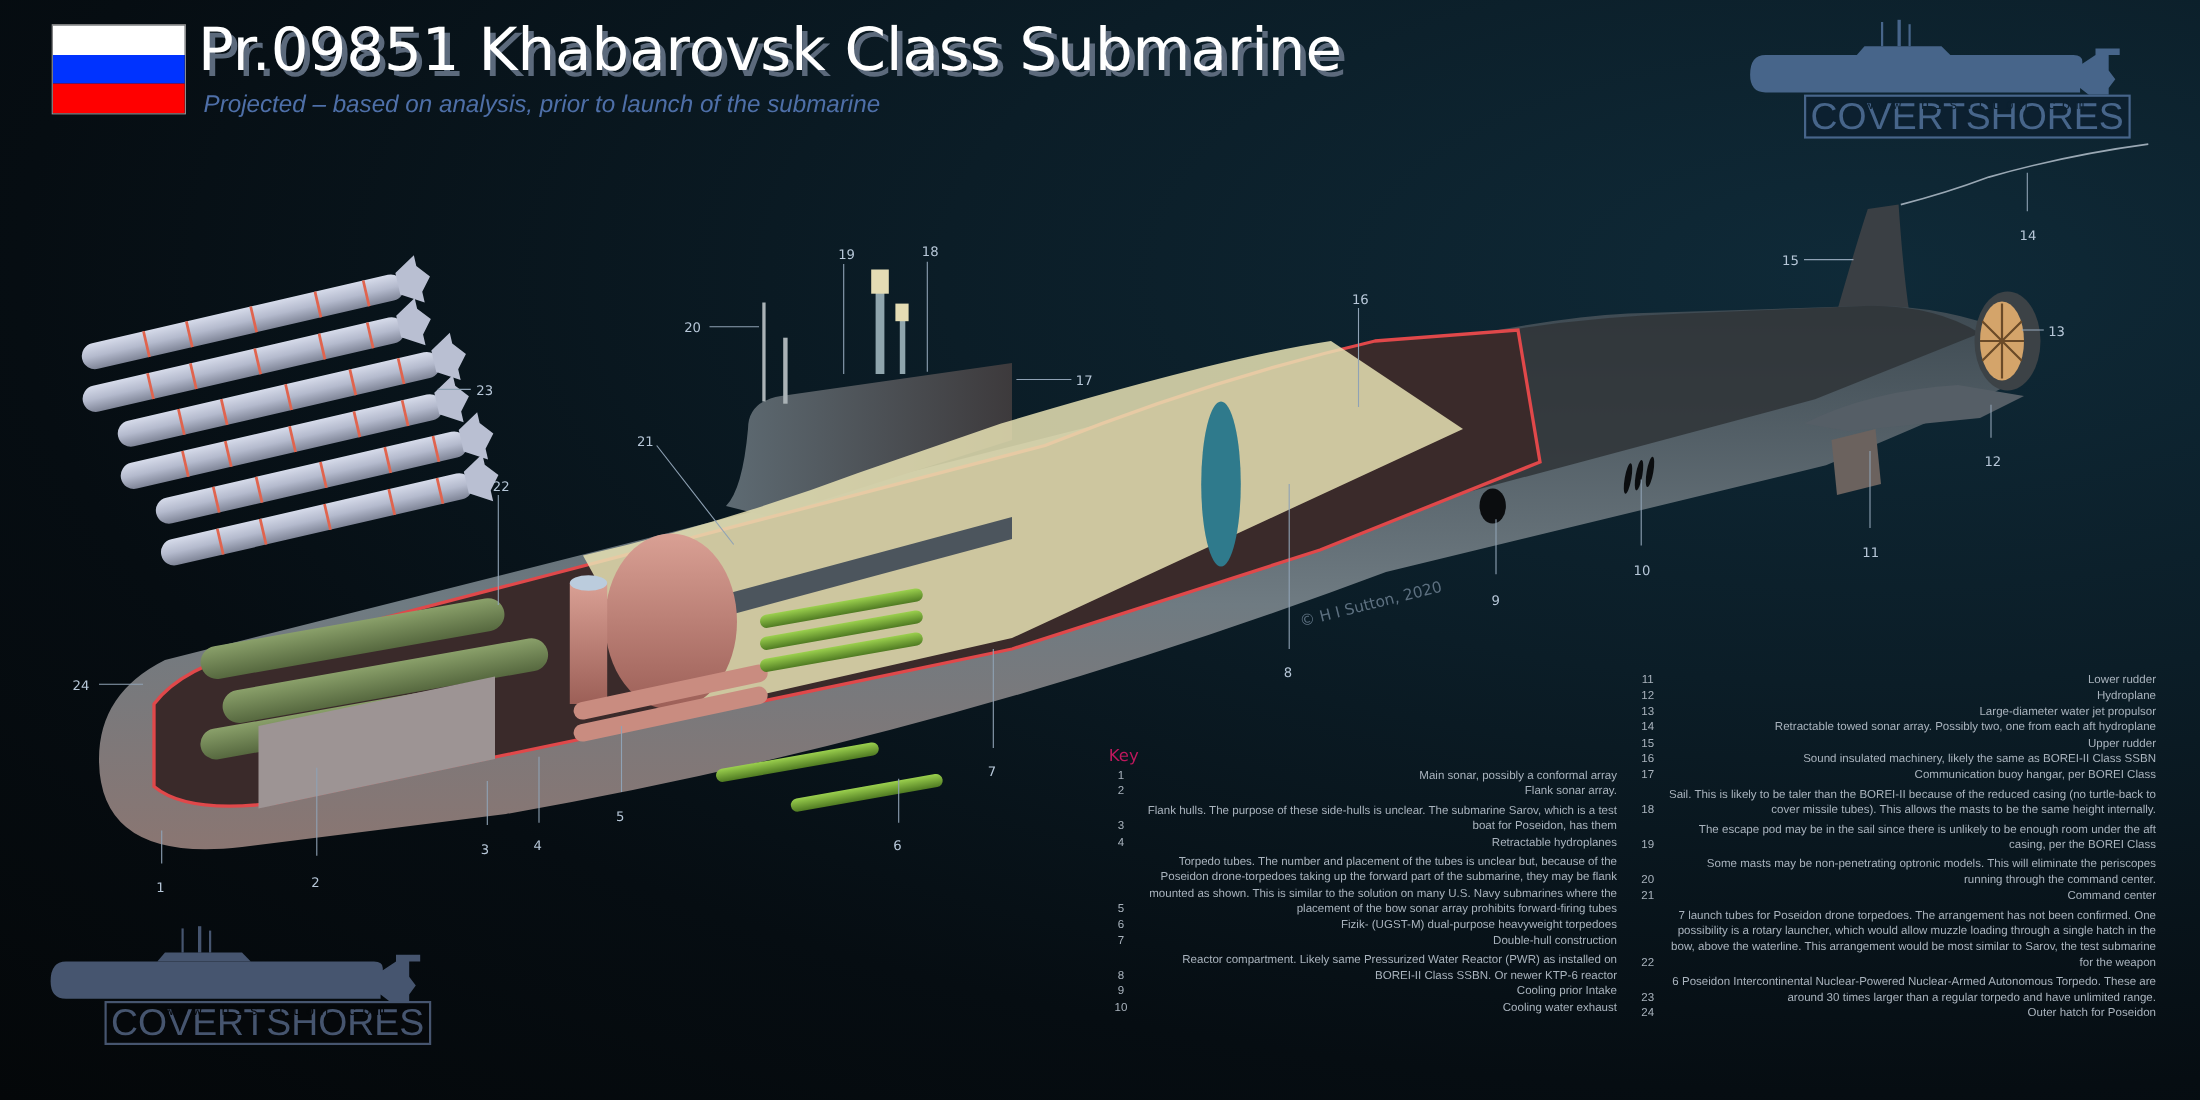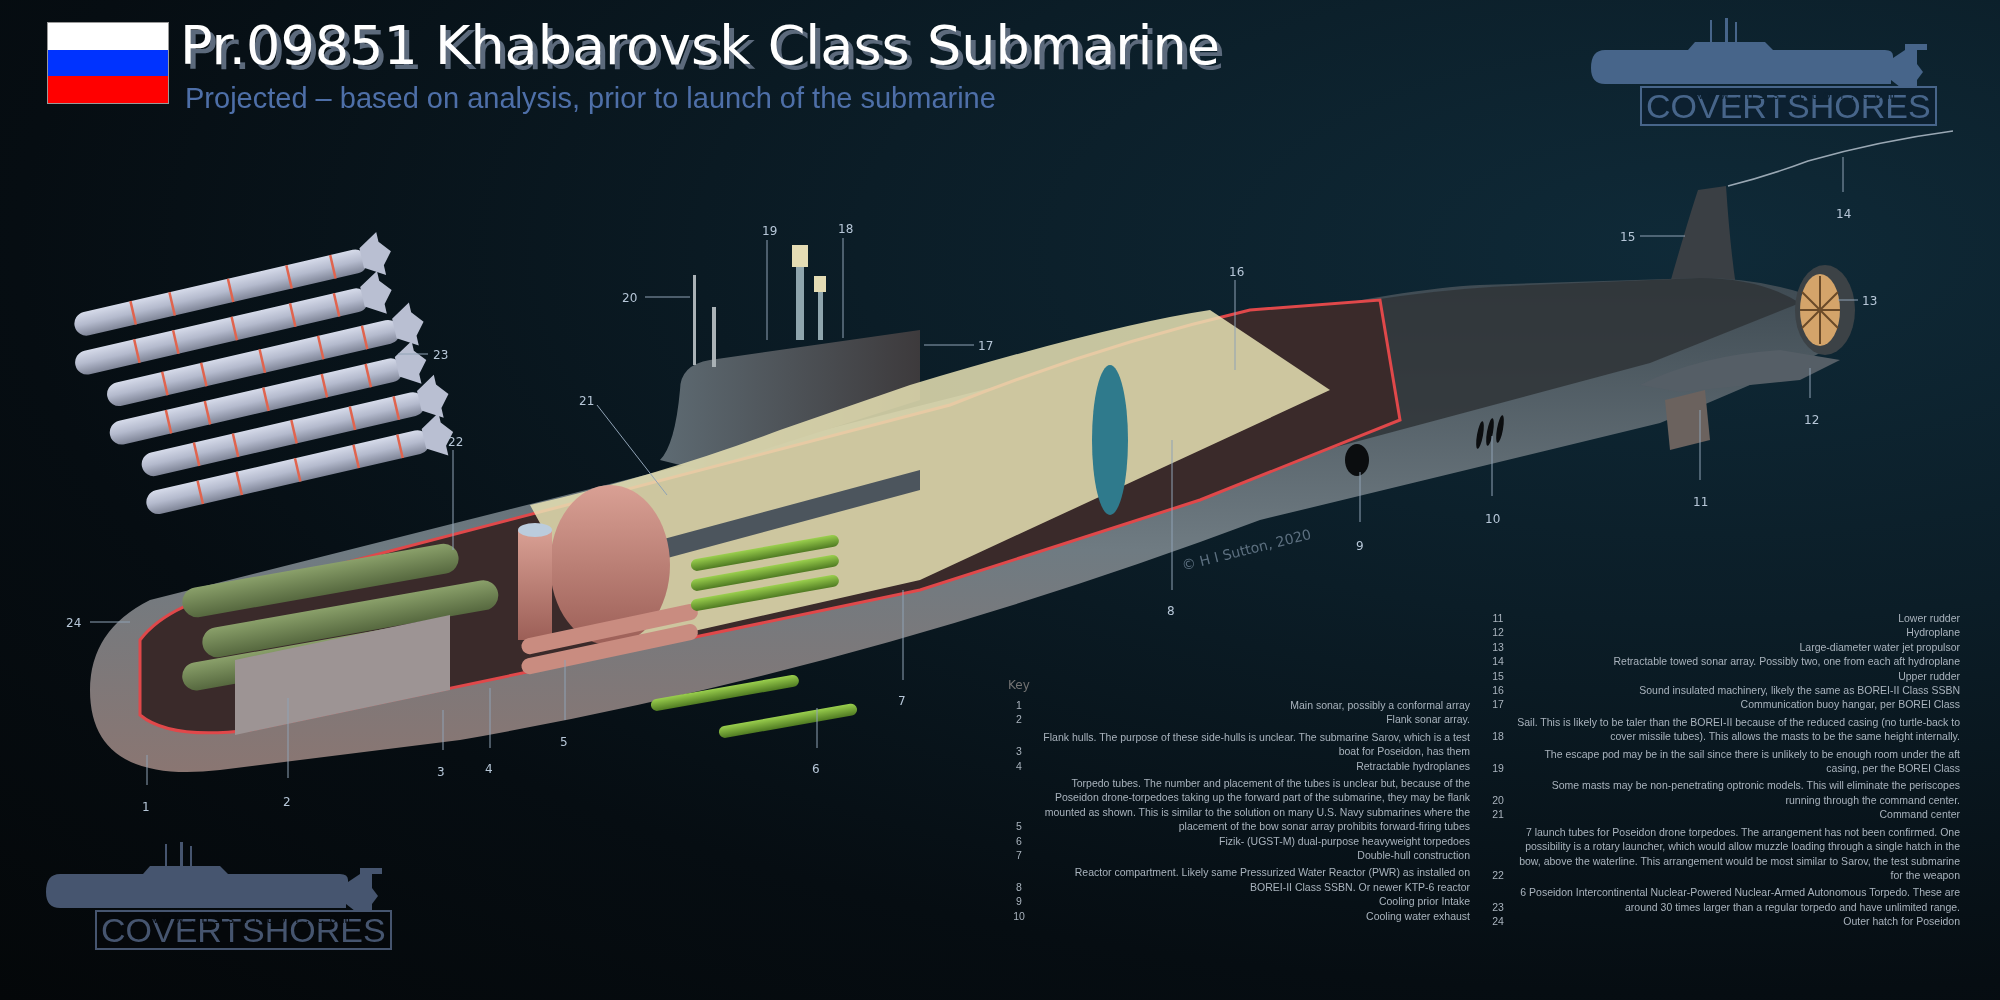--- a/index.html
+++ b/index.html
@@ -5,32 +5,32 @@
   html,body{margin:0;padding:0;}
   body{width:2000px;height:1000px;overflow:hidden;position:relative;
     background:radial-gradient(ellipse at 85% 25%, #0f2a38 0%, #0b1d27 35%, #060d12 70%, #040709 100%);
     font-family:"DejaVu Sans",sans-serif;color:#c9d2dc;}
   .abs{position:absolute;}
   
   .flag{left:47px;top:22px;width:120px;height:80px;border:1px solid #999;overflow:hidden;}
   .flag div{height:33.33%;}
   .title{left:180px;top:14px;font-family:"DejaVu Sans",sans-serif;font-weight:normal;font-size:54px;color:#fff;
     text-shadow:5px 5px 0 #5c6a7c;letter-spacing:0px;white-space:nowrap;}
-  .subtitle{left:185px;top:82px;font-family:"Liberation Sans",sans-serif;font-size:29px;color:#4e6fa8;white-space:nowrap;}
+  .subtitle{left:185px;top:82px;font-family:"Liberation Sans",sans-serif;font-style:italic;font-size:22px;color:#4e6fa8;white-space:nowrap;}
   
   .logo{width:350px;height:95px;}
   .logo svg{position:absolute;left:0;top:0;}
   .logo .brand{position:absolute;left:55px;top:36px;font-family:"Liberation Sans",sans-serif;font-size:34px;letter-spacing:0px;
     border:2px solid; padding:0 4px;line-height:36px;margin-top:36px;}
   .logo .url{position:absolute;left:110px;top:74px;font-family:"Liberation Mono",monospace;font-size:13px;letter-spacing:5px;}
   
   .num{font-family:"DejaVu Sans",sans-serif;font-size:12px;color:#b7c7d8;white-space:nowrap;}
   .watermark{left:1180px;top:558px;font-size:14px;color:#5d7080;transform:rotate(-14deg);transform-origin:left top;white-space:nowrap;}
   
-  .key-title{left:1008px;top:678px;font-size:12px;color:#737373;}
+  .key-title{left:1008px;top:678px;font-size:15px;color:#be185d;}
   .key{font-family:"Liberation Sans",sans-serif;font-size:10.5px;color:#a9b3bd;line-height:14.4px;}
   .key-row{display:flex;align-items:flex-end;margin-bottom:0;}
   .key-row .n{width:38px;text-align:center;flex:none;}
   .key-row .t{flex:1;text-align:right;}
   .k1{left:1000px;top:698px;width:470px;}
   .k2{left:1480px;top:611px;width:480px;}
   .k2 .key-row .n{width:36px;}
   .key-row.gap{margin-top:3px;}
 </style>
 </head>

